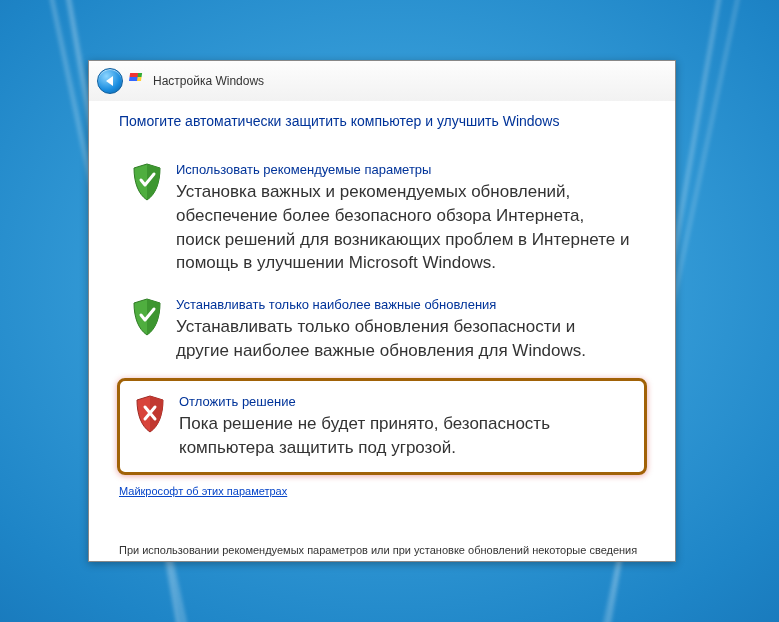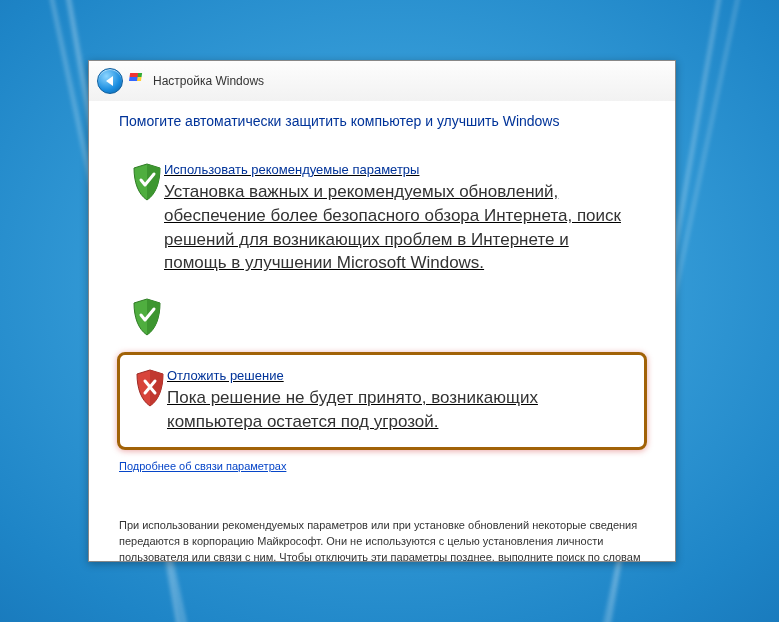--- a/index.html
+++ b/index.html
@@ -69,25 +69,24 @@
   }
   .heading {
     color: #003399;
     font-size: 14px;
     font-weight: normal;
     margin-bottom: 22px;
   }
   .option {
     display: flex;
     padding: 10px 12px 10px 10px;
-    gap: 0;
+    gap: 12px;
     align-items: flex-start;
     cursor: pointer;
     border: 1px solid transparent;
-    text-decoration: underline;
   }
   .option .opt-title {
     color: #003399; font-size: 13px; margin-bottom: 3px;
   }
   .option .opt-desc {
     color: #333; font-size: 17px; line-height: 1.4;
   }
   .shield {
     width: 34px; height: 40px; flex-shrink: 0;
     position: relative;
@@ -144,38 +143,42 @@
 
     
     <div class="option">
       <div class="shield">
         <svg viewBox="0 0 34 40">
           <path d="M17 2 L30 6 C30 20 26 32 17 38 C8 32 4 20 4 6 Z" fill="#4fae3f" stroke="#2e7a24" stroke-width="1"></path>
           <path d="M17 2 L30 6 C30 20 26 32 17 38 Z" fill="#3d9630"></path>
           <path d="M11 18 L15 23 L24 12" fill="none" stroke="#fff" stroke-width="3" stroke-linecap="round" stroke-linejoin="round"></path>
         </svg>
       </div>
+      <div>
+        <div class="opt-title">Устанавливать только наиболее важные обновления</div>
+        <div class="opt-desc">Устанавливать только обновления безопасности и другие наиболее важные обновления для Windows.</div>
+      </div>
     </div>
 
     
     <div class="highlighted">
       <div class="option">
         <div class="shield">
           <svg viewBox="0 0 34 40">
             <path d="M17 2 L30 6 C30 20 26 32 17 38 C8 32 4 20 4 6 Z" fill="#d8443b" stroke="#9c2a24" stroke-width="1"></path>
             <path d="M17 2 L30 6 C30 20 26 32 17 38 Z" fill="#c13830"></path>
             <path d="M12 13 L22 25 M22 13 L12 25" fill="none" stroke="#fff" stroke-width="3" stroke-linecap="round"></path>
           </svg>
         </div>
         <div>
           <div class="opt-title">Отложить решение</div>
-          <div class="opt-desc">Пока решение не будет принято, возникающих компьютера остается под угрозой.</div>
+          <div class="opt-desc">Пока решение не будет принято, безопасность компьютера защитить под угрозой.</div>
         </div>
       </div>
     </div>
 
-    <a class="link more-link">Подробнее об связи параметрах</a>
+    <a class="link more-link">Майкрософт об этих параметрах</a>
 
     <div class="footnote">
       <span>При использовании рекомендуемых параметров или при установке обновлений некоторые сведения передаются в корпорацию Майкрософт. Они не используются с целью установления личности пользователя или связи с ним. Чтобы отключить эти параметры позднее, выполните поиск по словам "отключение рекомендуемых параметров" в центре справки и поддержки. </span><a class="link">Заявление о конфиденциальности</a>
     </div>
   </div>
 </div>
 
 </body></html>

